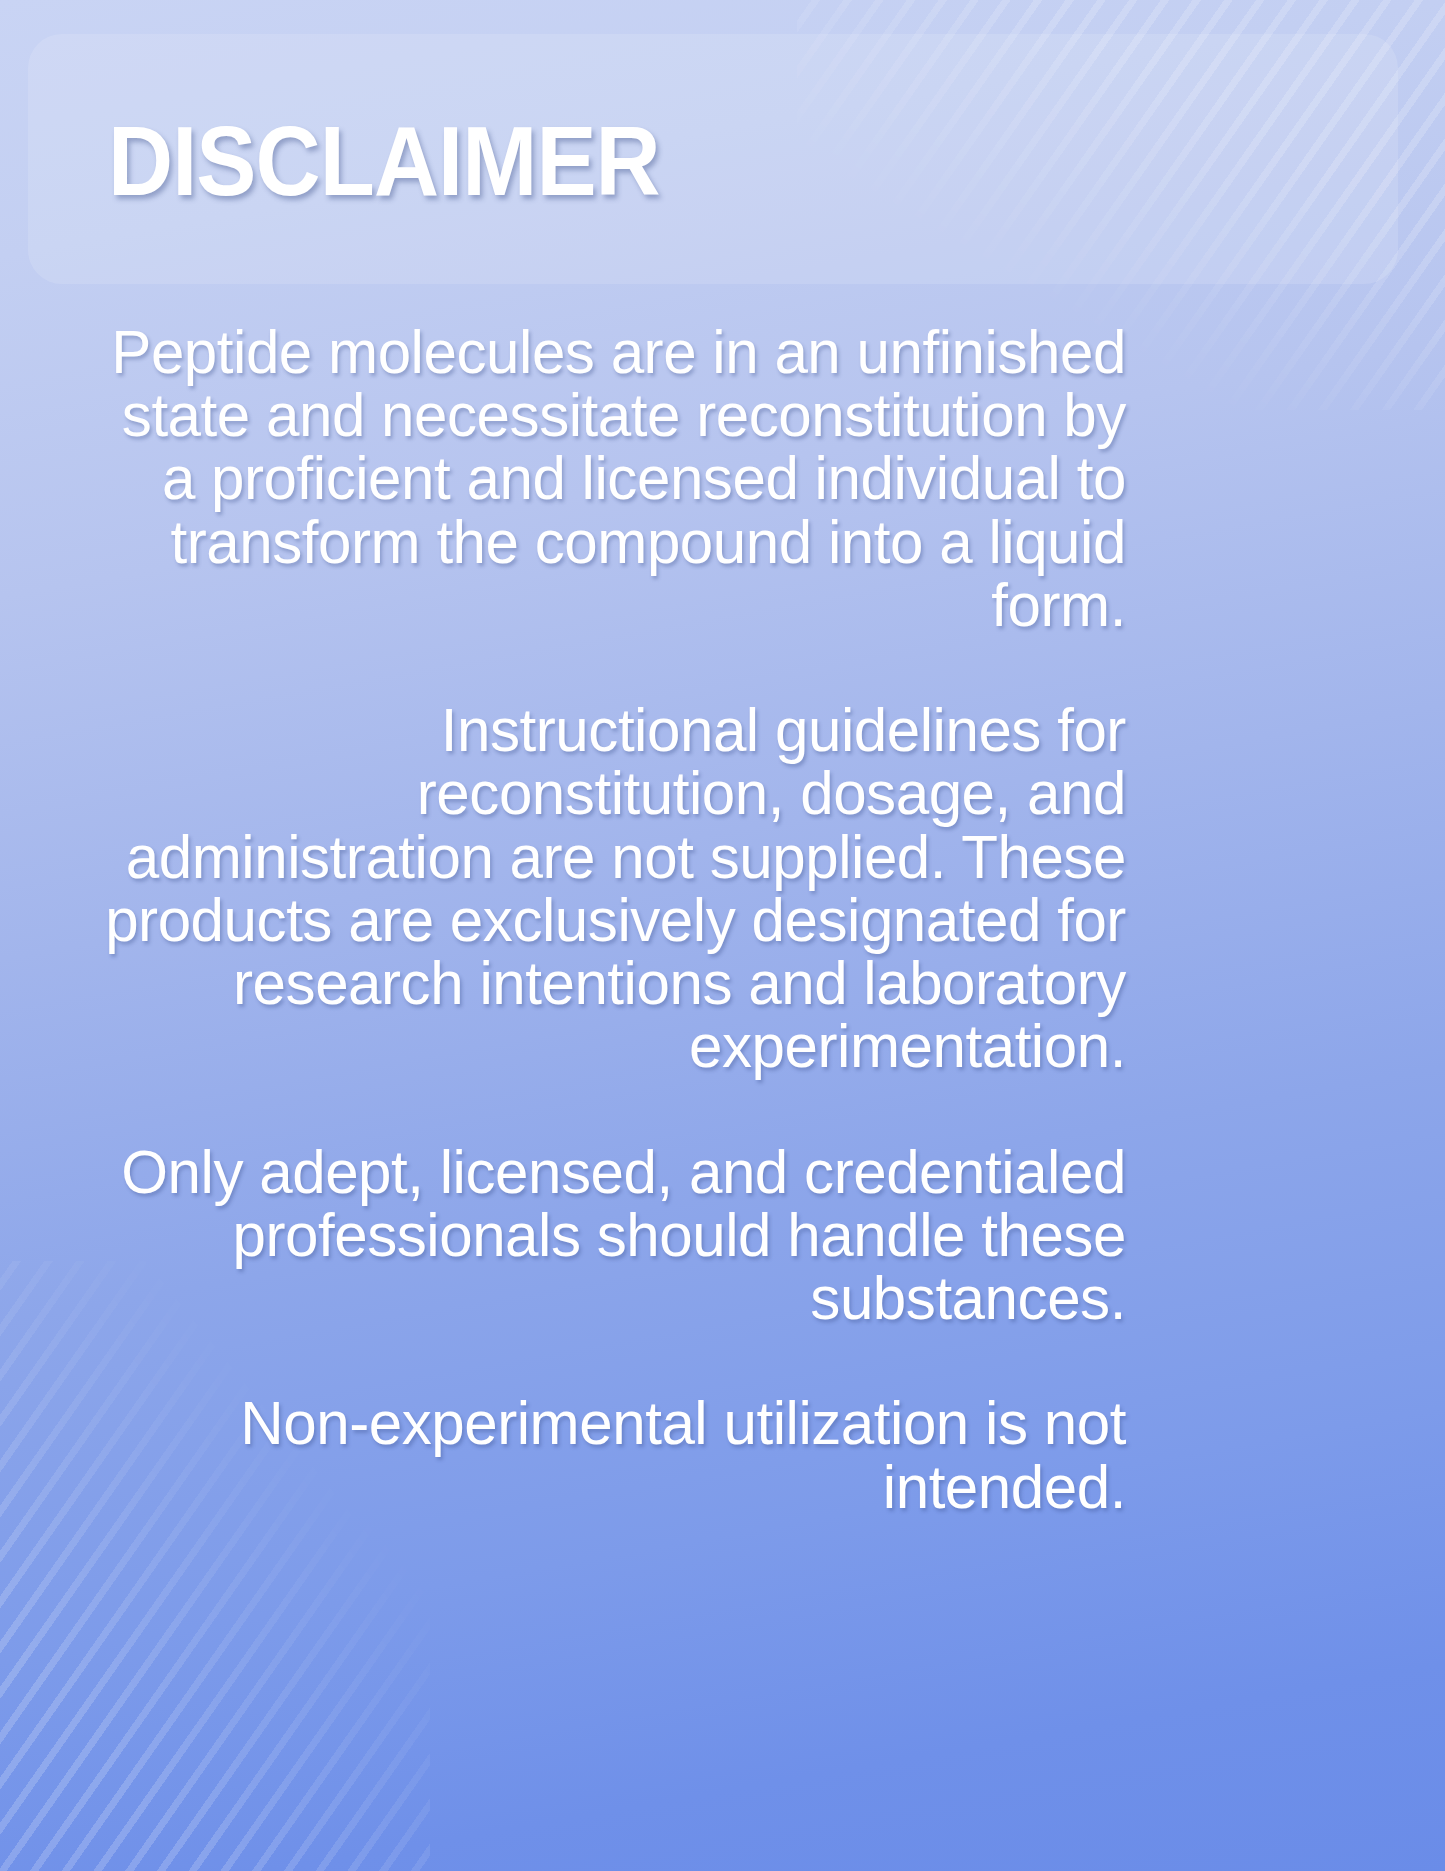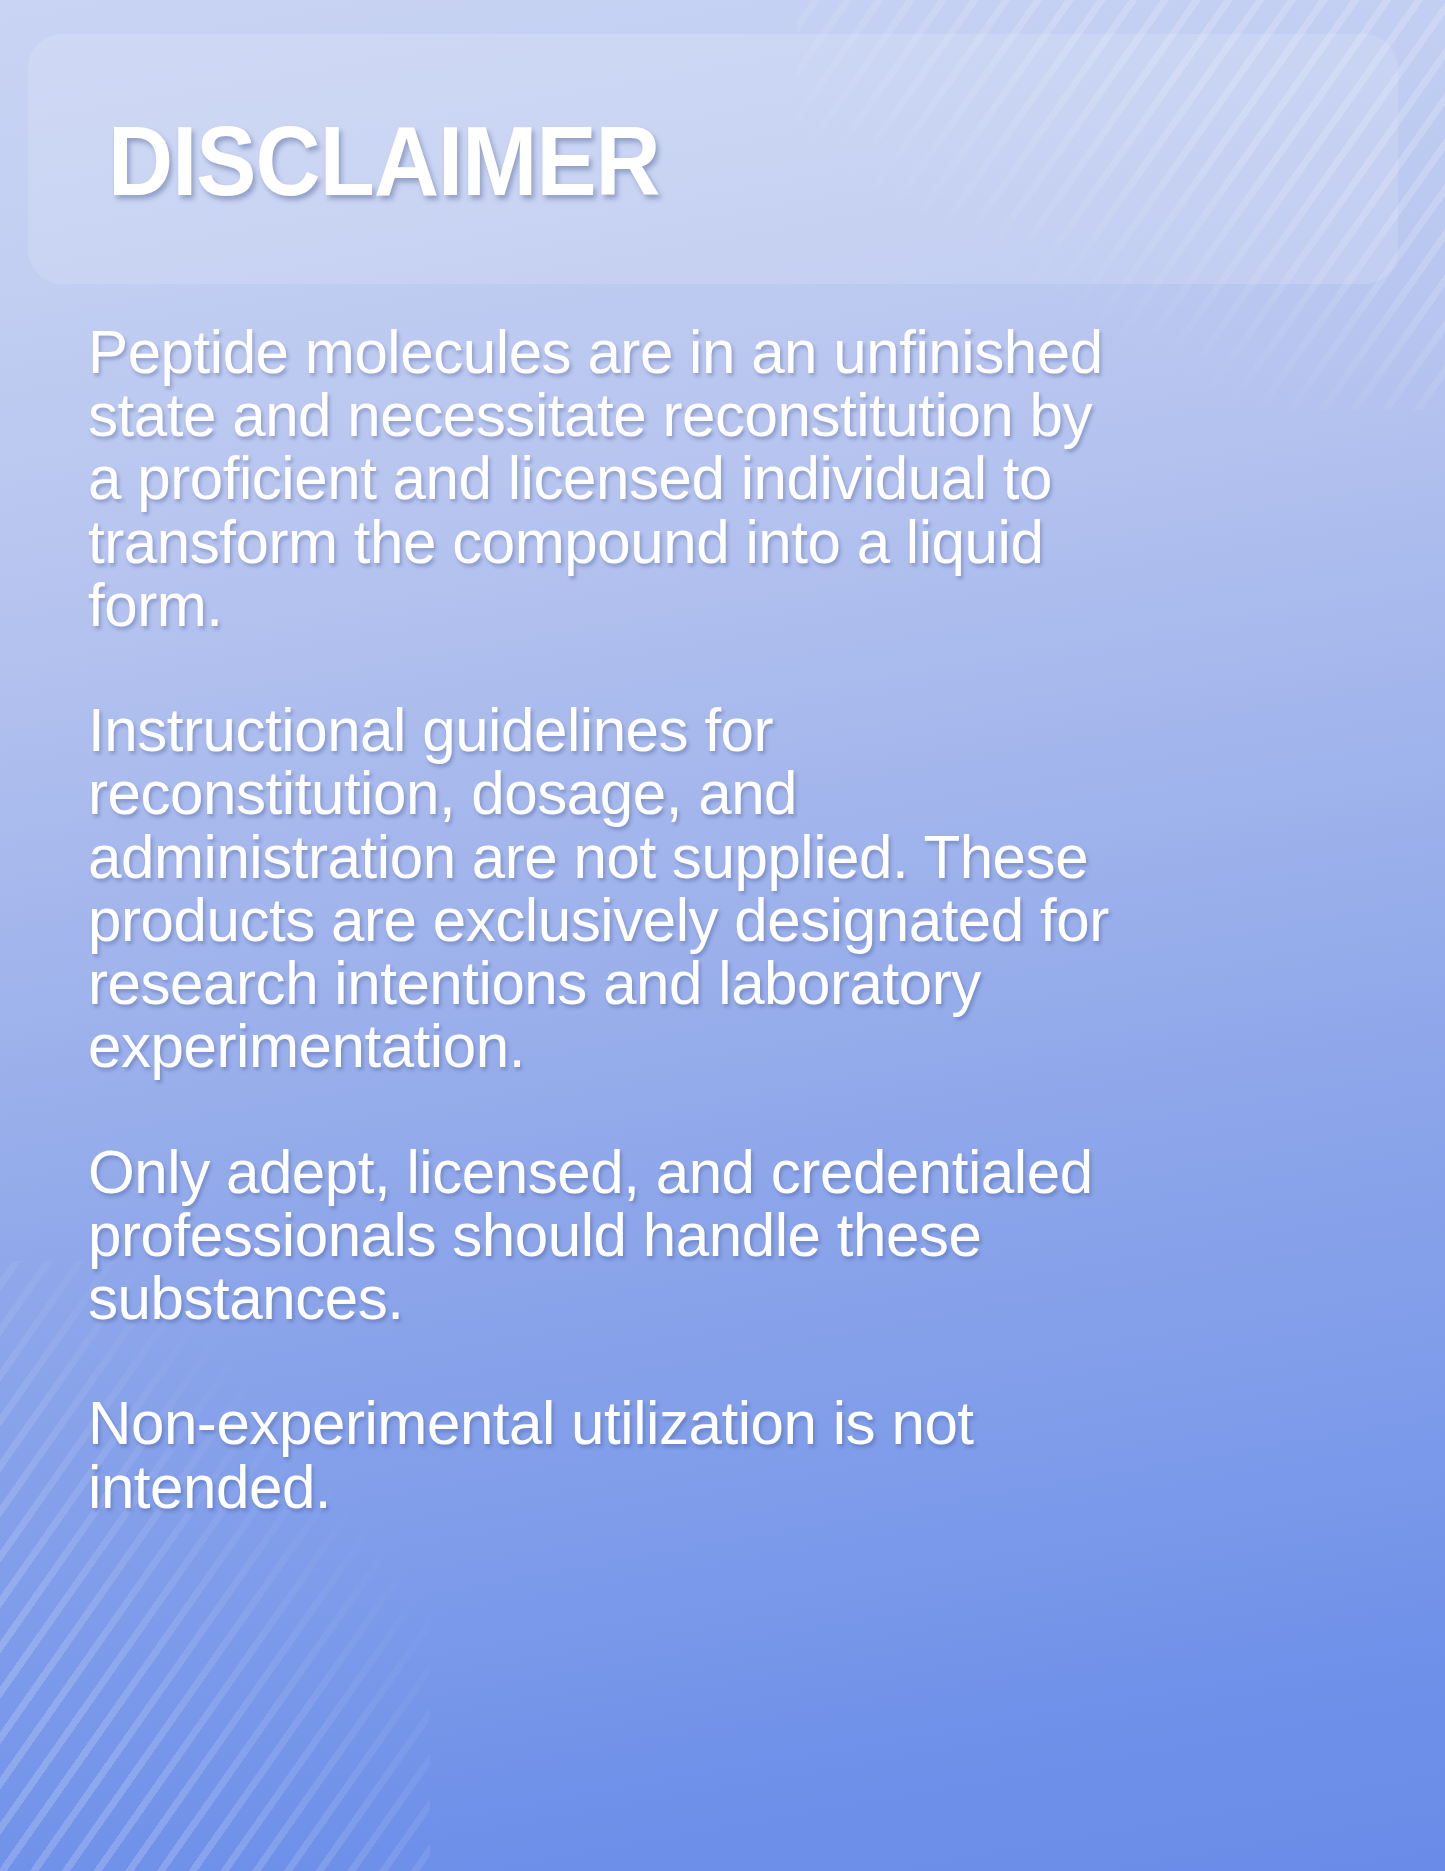--- a/index.html
+++ b/index.html
@@ -139,20 +139,21 @@
     white-space: nowrap;
     text-shadow: 2px 2px 2px rgba(255,255,255,0.25);
   }
 
   
   .body-text {
     position: absolute;
     left: 88px;
     top: 320px;
     width: 1070px;
+    text-align: right;
   }
   .para {
     font-family: "Liberation Sans", sans-serif;
     font-size: 62px;
     line-height: 1.02;
     color: #ffffff;
     text-shadow: 2px 3px 4px rgba(50,70,130,0.33);
     margin: 0 0 62px 0;
     letter-spacing: -0.5px;
     transform: scaleX(0.97);

